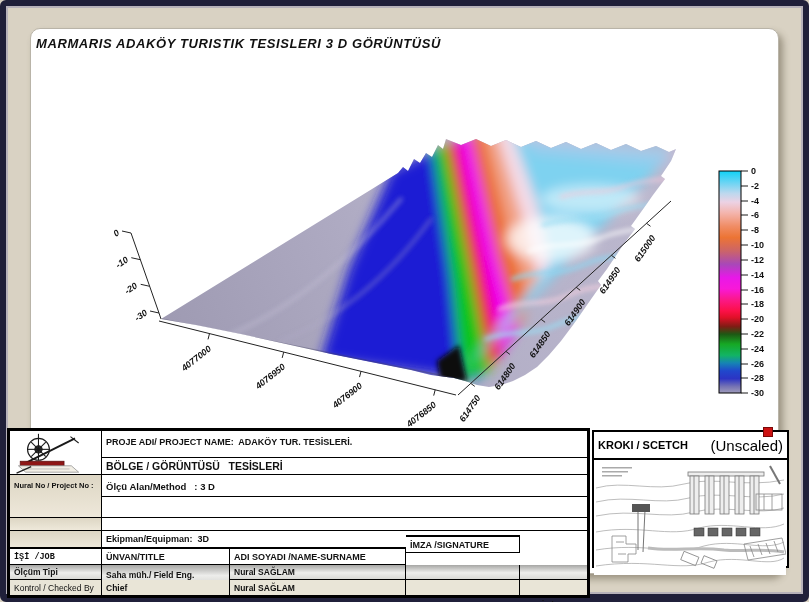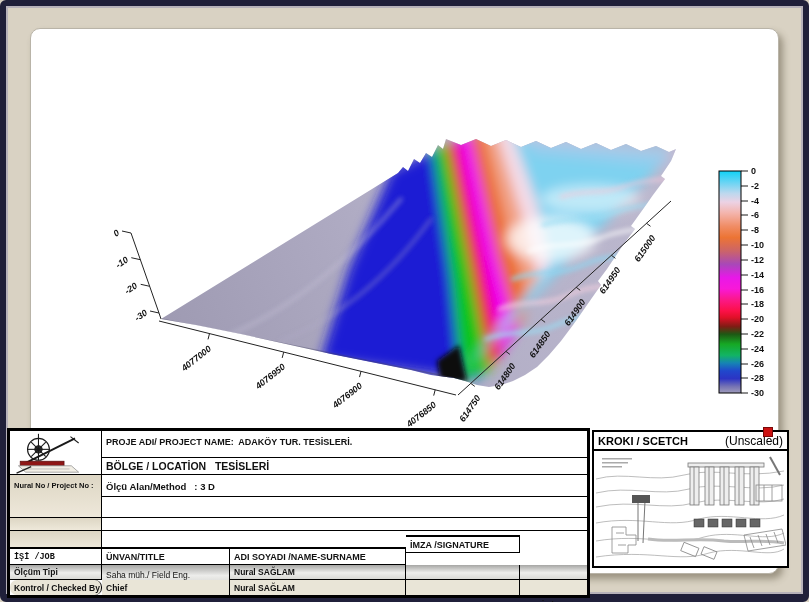--- a/index.html
+++ b/index.html
@@ -45,36 +45,37 @@
   .cream-row{background:#e9e5d7;}
   .v-center{display:flex;align-items:center;}
   .small-lbl{font-size:7.5px;}
 
   
   .kroki{
     position:absolute;left:592px;top:430px;width:197px;height:138px;
     background:#fff;border:2.5px solid #000;box-sizing:border-box;z-index:4;
   }
   .kroki-head{
-    height:19px;border-bottom:2.2px solid #000;display:flex;
+    height:28px;border-bottom:2.2px solid #000;display:flex;
     align-items:center;justify-content:space-between;padding:0 4px;box-sizing:border-box;
   }
   .kroki-title{font-size:11px;font-weight:bold;color:#000;}
-  .kroki-note{font-size:12px;color:#000;}
+  .kroki-note{font-size:15px;color:#000;}
   .red-mark{
     position:absolute;right:14px;top:-5px;width:8px;height:8px;
     background:#cc1111;border:1px solid #7a0808;z-index:5;
   }
 </style>
 </head>
 <body>
 
 <div class="frame"></div>
 
 <div class="paper">
+  <div class="chart-title">MARMARIS ADAKÖY TURISTIK TESISLERI 3 D GÖRÜNTÜSÜ</div>
 
   <svg class="plot-svg" width="747" height="544" viewBox="0 0 747 544">
     <defs>
       <clipPath id="surfClip">
         <path d="M130,290 L367,144 L372,138 377,142 383,130 389,134 395,124 401,128 407,116 412,120 415,110
                  430,116 445,110 460,117 475,111 490,118 505,112 520,119 535,113 550,120 565,114 580,121 595,115 610,122 625,117 638,123 645,120
                  640,132 630,147 634,150 622,166 610,183 600,197 604,200 590,219 576,240 567,252 570,256 556,276 542,296 530,312 518,326 506,338 494,346 482,352 470,356 458,358 446,356 434,352 423,349
                  400,346 380,341 340,333 300,325 255,315 210,305 165,296 Z"></path>
       </clipPath>
       <filter id="softBlur" x="-30%" y="-30%" width="160%" height="160%">
@@ -261,53 +262,57 @@
     <span>Nural No / Project No :</span>
   </div>
   <div class="cell beige" style="left:0;top:87px;width:92px;height:13px;"></div>
   <div class="cell beige no-b" style="left:0;top:100px;width:92px;height:16px;"></div>
   <div class="cell v-center thick-t" style="left:0;top:116px;width:92px;height:18px;font-family:Liberation Mono, monospace;">
     <span>İŞİ /JOB</span>
   </div>
   <div class="cell gray-row v-center" style="left:0;top:134px;width:92px;height:15px;font-weight:600;">
     <span>Ölçüm Tipi</span>
   </div>
-  <div class="cell cream-row v-center no-b" style="left:0;top:149px;width:92px;height:15px;font-weight:700;border-radius:7px;">
+  <div class="cell cream-row v-center no-b" style="left:0;top:149px;width:92px;height:15px;font-weight:400;">
     <span>Kontrol / Checked By</span>
   </div>
 
   <div class="cell" style="left:92px;top:0;width:485px;height:27px;border-right:none;font-size:9px;">
     <span>PROJE ADI/ PROJECT NAME:</span>&nbsp;
     <span>ADAKÖY TUR. TESİSLERİ.</span>
   </div>
   <div class="cell v-center" style="left:92px;top:27px;width:485px;height:17px;border-right:none;font-size:10.5px;">
-    <span>BÖLGE / LOCATİON</span>&nbsp;&nbsp;&nbsp;
+    <span>BÖLGE / GÖRÜNTÜSÜ</span>&nbsp;&nbsp;&nbsp;
     <span>TESİSLERİ</span>
   </div>
   <div class="cell" style="left:92px;top:44px;width:485px;height:22px;border-right:none;font-size:9.5px;">
     <span>Ölçü Alan/Method</span>&nbsp;&nbsp;
     <span>:  3 D</span>
   </div>
   <div class="cell" style="left:92px;top:66px;width:485px;height:21px;border-right:none;"></div>
   <div class="cell" style="left:92px;top:87px;width:485px;height:13px;border-right:none;"></div>
+  <div class="cell no-b v-center" style="left:92px;top:100px;width:485px;height:16px;border-right:none;font-size:9px;">
+    <span>Ekipman/Equipman:</span>&nbsp;&nbsp;
+    <span>3D</span>
+  </div>
 
   <div class="cell thick-t v-center" style="left:220px;top:116px;width:176px;height:18px;font-size:9px;">
       <span>ADI SOYADI /NAME-SURNAME</span>
     </div>
   <div class="cell thick-t v-center" style="left:92px;top:116px;width:128px;height:18px;font-size:9px;">
       <span>ÜNVAN/TITLE</span>
     </div>
   <div class="cell thick-t v-center" style="left:396px;top:104px;width:114px;height:18px;font-size:9px;">
       <span>İMZA /SIGNATURE</span>
     </div>
   <div class="cell thick-t v-center" style="left:510px;top:116px;width:67px;height:18px;border-right:none;font-size:9px;margin-top:48px;">
       <span>TARİH/DATE</span>
     </div>
 
-  <div class="cell gray-row v-center" style="left:92px;top:134px;width:128px;height:20px;font-weight:400;">
+  <div class="cell gray-row v-center" style="left:92px;top:134px;width:128px;height:20px;font-weight:700;">
       <span>Saha müh./ Field Eng.</span>
     </div>
   <div class="cell gray-row v-center" style="left:220px;top:134px;width:176px;height:15px;font-weight:600;">
       <span>Nural SAĞLAM</span>
     </div>
   <div class="cell gray-row" style="left:396px;top:134px;width:114px;height:15px;"><span></span></div>
   <div class="cell gray-row" style="left:510px;top:134px;width:67px;height:15px;border-right:none;"><span></span></div>
 
   <div class="cell cream-row v-center no-b" style="left:92px;top:149px;width:128px;height:15px;font-weight:600;">
       <span>Chief</span>

